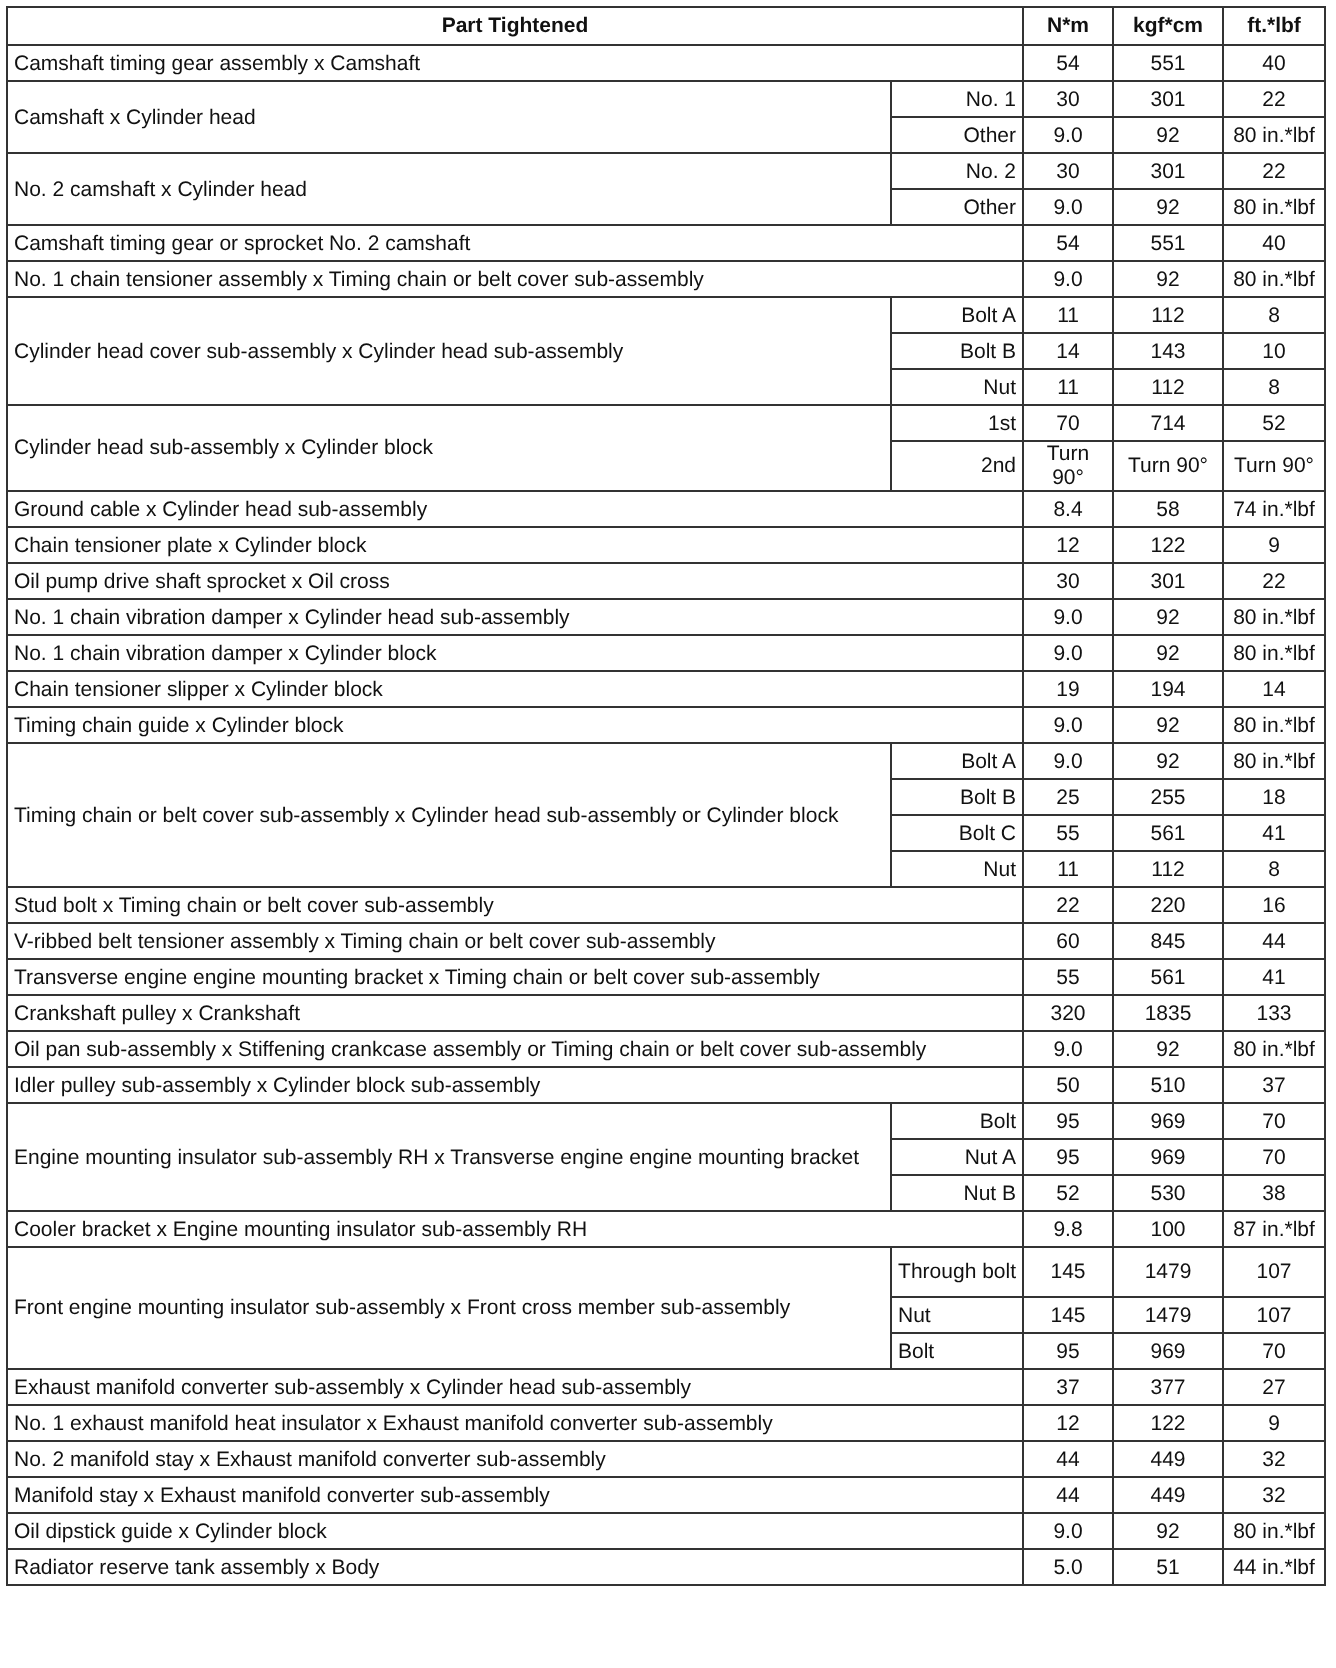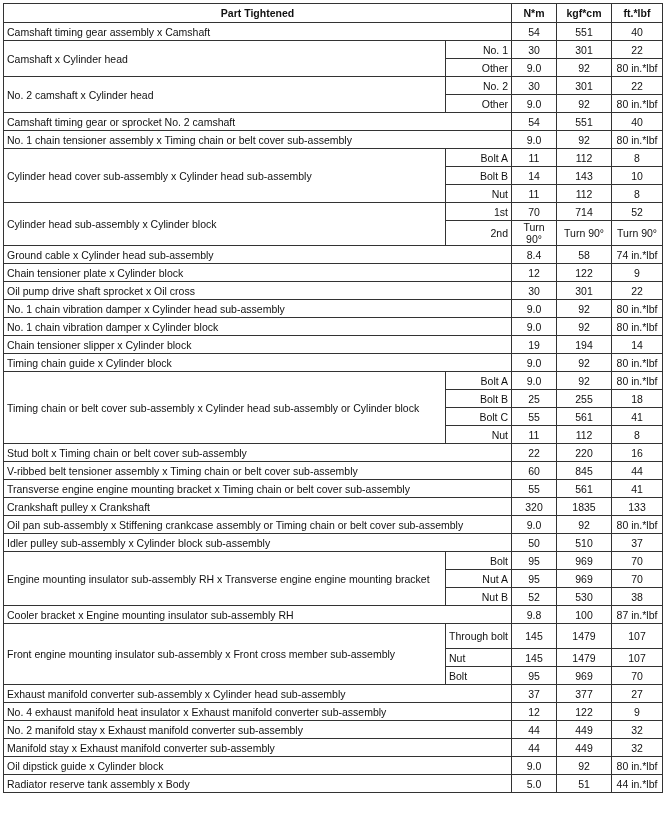--- a/index.html
+++ b/index.html
@@ -276,21 +276,21 @@
         <td class="num">969</td>
         <td class="num">70</td>
       </tr>
       <tr>
         <td class="part" colspan="2">Exhaust manifold converter sub-assembly x Cylinder head sub-assembly</td>
         <td class="num">37</td>
         <td class="num">377</td>
         <td class="num">27</td>
       </tr>
       <tr>
-        <td class="part" colspan="2">No. 4 exhaust manifold heat insulator x Exhaust manifold converter sub-assembly</td>
+        <td class="part" colspan="2">No. 1 exhaust manifold heat insulator x Exhaust manifold converter sub-assembly</td>
         <td class="num">12</td>
         <td class="num">122</td>
         <td class="num">9</td>
       </tr>
       <tr>
         <td class="part" colspan="2">No. 2 manifold stay x Exhaust manifold converter sub-assembly</td>
         <td class="num">44</td>
         <td class="num">449</td>
         <td class="num">32</td>
       </tr>

